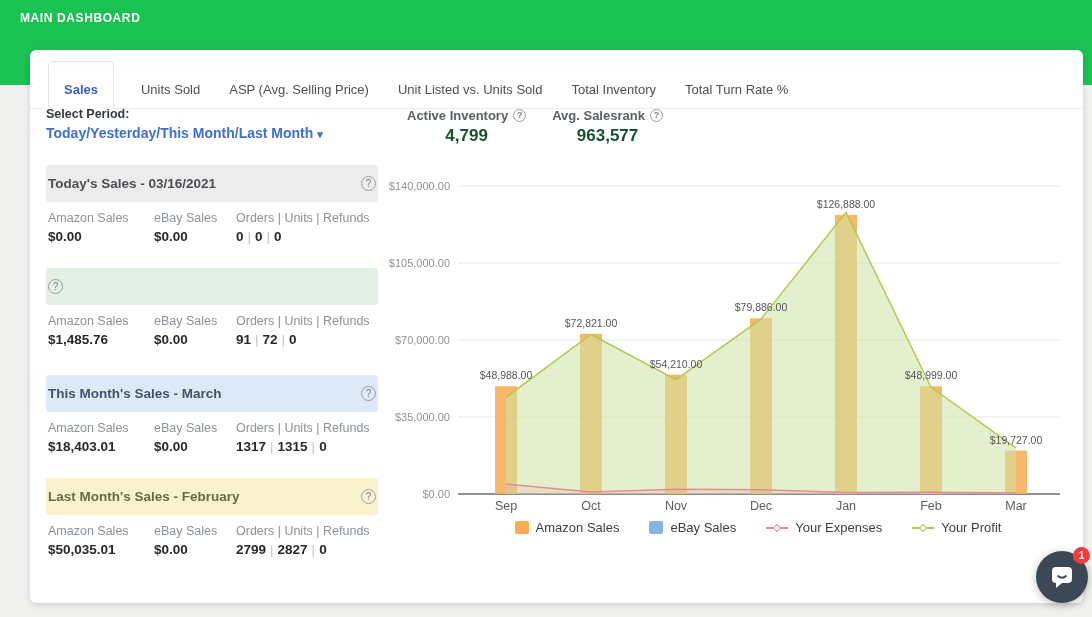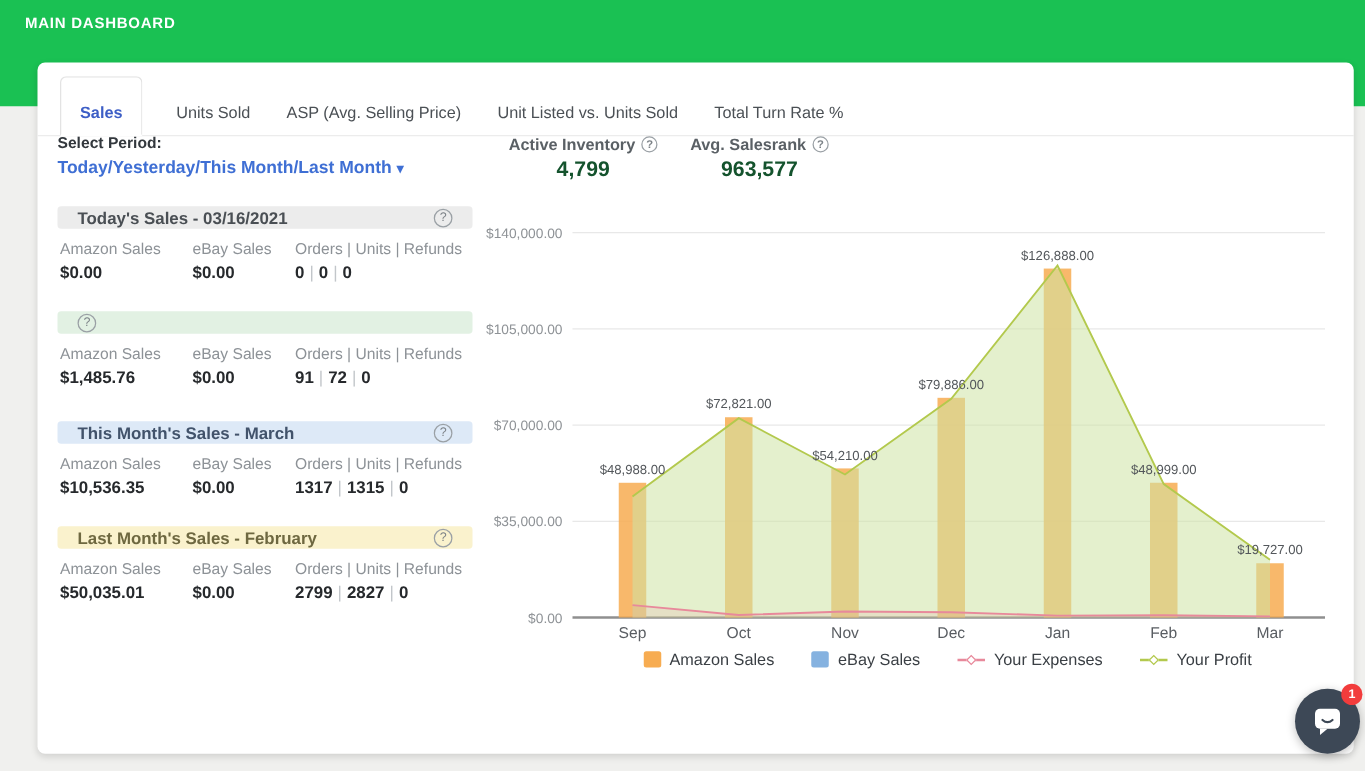--- a/index.html
+++ b/index.html
@@ -41,22 +41,22 @@
   
   .left-col { position:absolute; left:16px; top:57px; width:332px; }
   .select-label { font-size:12.5px; font-weight:bold; color:#33383d; }
   .select-value {
     margin-top:4px; font-size:14px; font-weight:bold; color:#3f6fd4;
     cursor:pointer; white-space:nowrap;
   }
   .select-value .caret { font-size:11px; margin-left:4px; }
   .sales-card { margin-top:24px; }
   .sales-card .hdr {
-    height:18px; display:flex; align-items:center; justify-content:space-between;
-    padding:0 16px; border-radius:3px;
+    height:37px; display:flex; align-items:center; justify-content:space-between;
+    padding:0 2px; border-radius:3px;
   }
   .sales-card .hdr .ttl { font-size:13.5px; font-weight:bold; }
   .qicon {
     width:15px; height:15px; border-radius:50%; border:1px solid #9aa0a5;
     color:#7c8287; font-size:10px; line-height:13px; text-align:center;
     flex:0 0 auto; cursor:pointer; background:transparent;
   }
   .sales-card .row { display:flex; padding:9px 2px 0 2px; }
   .scol-a { width:106px; } .scol-b { width:82px; } .scol-c { flex:1; }
   .sc-label { font-size:12.5px; color:#8d9297; white-space:nowrap; }
@@ -104,20 +104,21 @@
 <div class="topband">
   <div class="app-title">MAIN DASHBOARD</div>
 </div>
 
 <div class="card">
   <div class="tabs" id="tabs">
       <div class="tab active">Sales</div>
       <div class="tab">Units Sold</div>
       <div class="tab">ASP (Avg. Selling Price)</div>
       <div class="tab">Unit Listed vs. Units Sold</div>
+      <div class="tab">Total Inventory</div>
       <div class="tab">Total Turn Rate %</div>
     </div>
 
   <div class="left-col">
     <div class="select-label">Select Period:</div>
     <div class="select-value">
       <span>Today/Yesterday/This Month/Last Month</span><span class="caret">▾</span>
     </div>
     <div id="sales-cards">
         <div class="sales-card">
@@ -160,21 +161,21 @@
           </div>
         </div>
         <div class="sales-card">
           <div class="hdr" style="background: rgb(221, 233, 247); margin-top: 28px;">
             <span class="ttl" style="color: rgb(66, 83, 107);">This Month's Sales - March</span>
             <span class="qicon">?</span>
           </div>
           <div class="row">
             <div class="scol-a">
               <div class="sc-label">Amazon Sales</div>
-              <div class="sc-value">$10,536.35</div>
+              <div class="sc-value">$18,403.01</div>
             </div>
             <div class="scol-b">
               <div class="sc-label">eBay Sales</div>
               <div class="sc-value">$0.00</div>
             </div>
             <div class="scol-c">
               <div class="sc-label">Orders | Units | Refunds</div>
               <div class="sc-value"><span>1317</span><span class="sep">|</span><span>1315</span><span class="sep">|</span><span>0</span></div>
             </div>
           </div>

